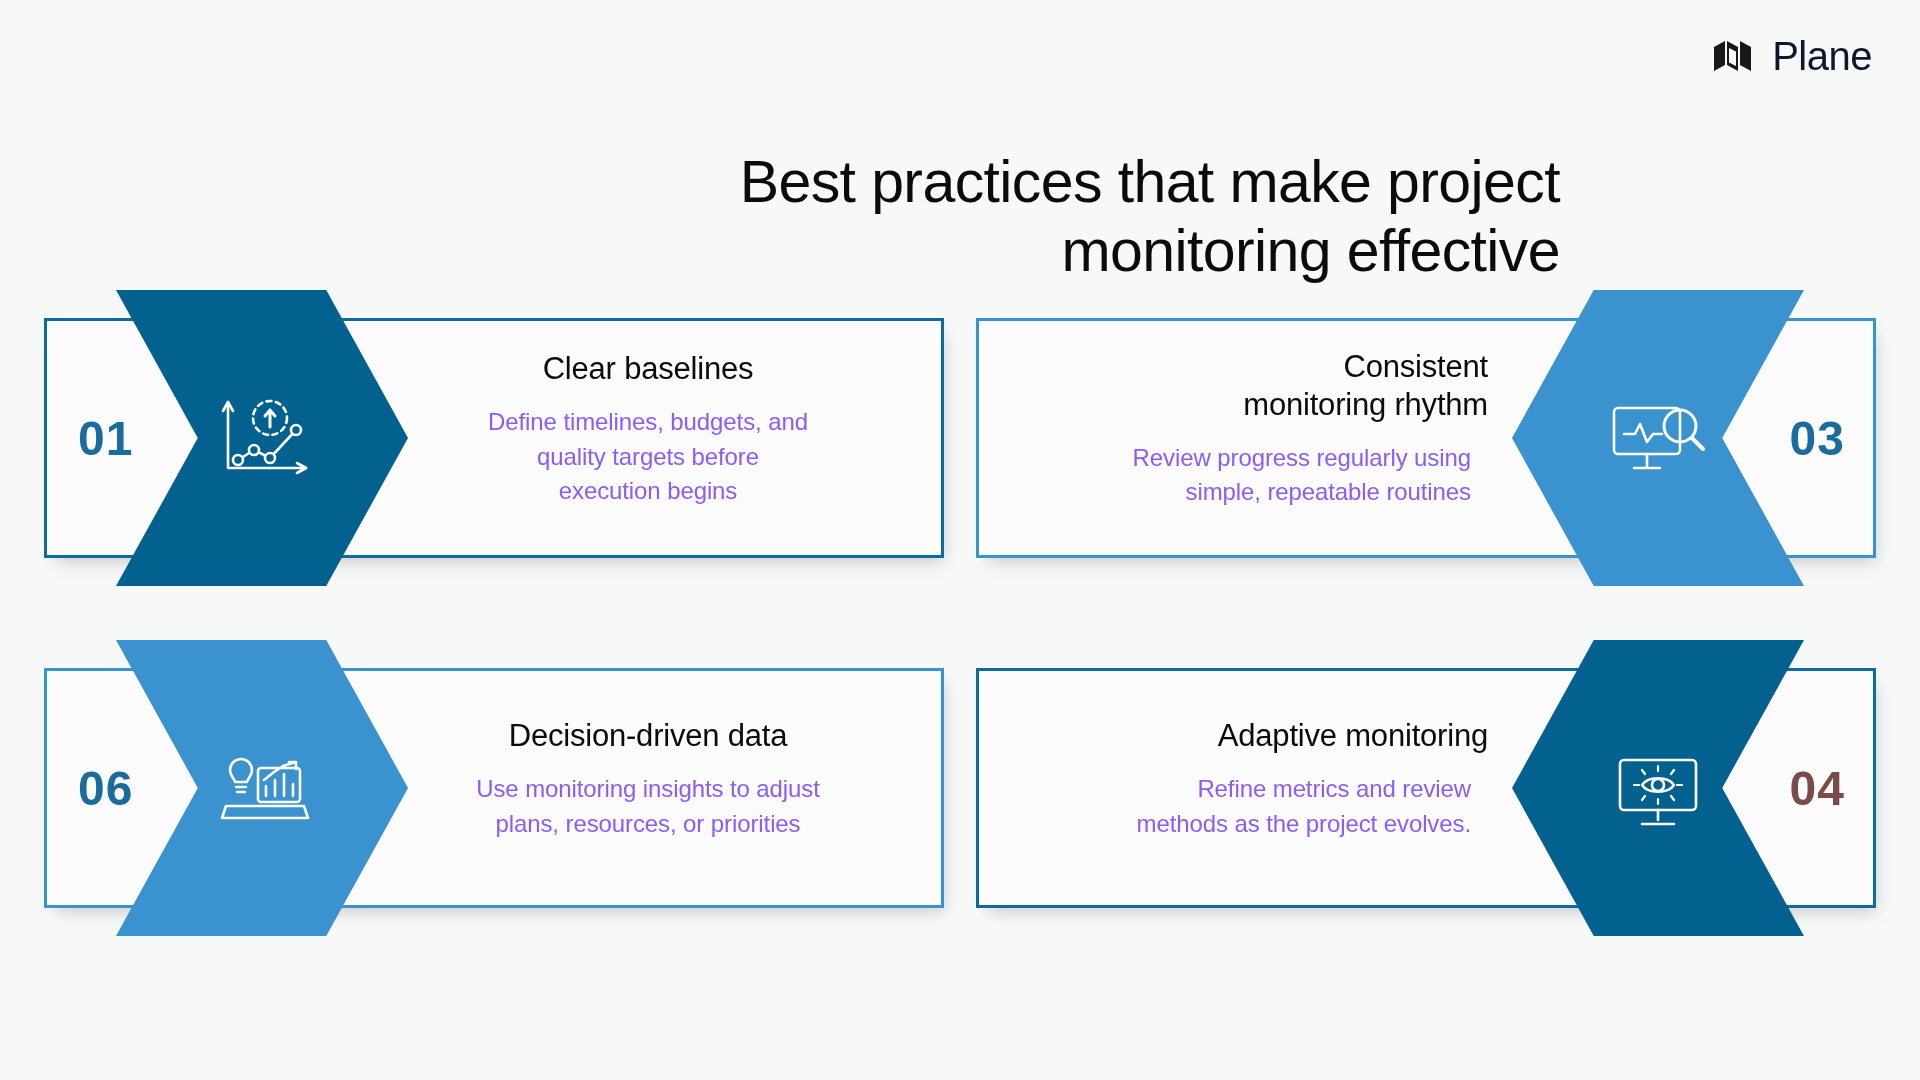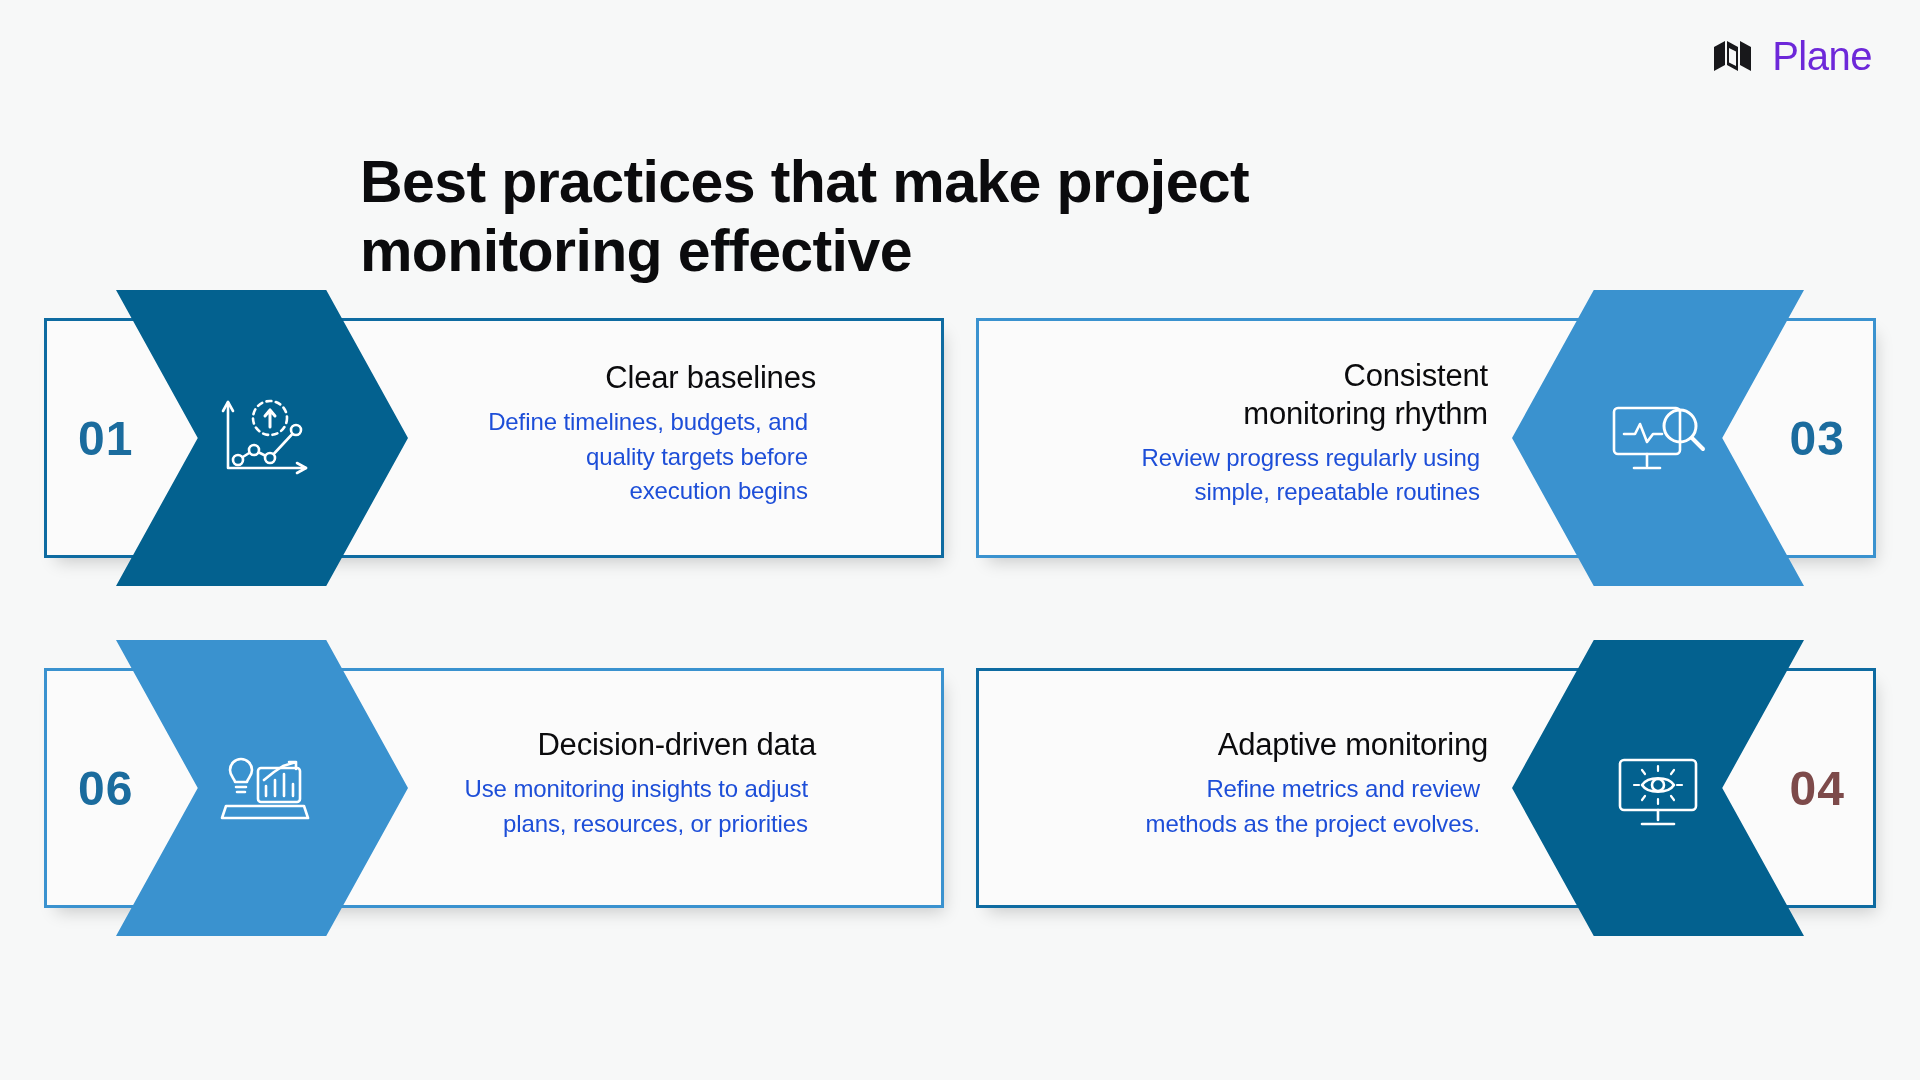--- a/index.html
+++ b/index.html
@@ -10,29 +10,29 @@
     overflow:hidden;position:relative;
   }
   
   .brand{
     position:absolute; top:36px; right:48px;
     display:flex; align-items:center; gap:14px;
   }
   .brand-mark{width:46px;height:34px;display:block;}
   .brand-name{
     font-size:40px; letter-spacing:-0.5px;
-    color:#6d28d9; font-weight:400; line-height:1;
+    color:#0f172a; font-weight:400; line-height:1;
   }
   
   .title{
     position:absolute; top:108px; left:50%;
     transform:translateX(-50%);
-    width:1200px; text-align:left;
+    width:1200px; text-align:right;
     font-size:59px; line-height:1.17;
-    color:#0b0b0d; font-weight:700;
+    color:#0b0b0d; font-weight:400;
     letter-spacing:-0.6px;
   }
   
   .grid{
     position:absolute; top:318px; left:44px;
     width:1832px;
     display:grid;
     grid-template-columns:900px 900px;
     grid-template-rows:240px 240px;
     column-gap:32px; row-gap:110px;
@@ -71,29 +71,29 @@
     letter-spacing:1px; z-index:1;
   }
   .card.left .num{left:34px;}
   .card.right .num{right:31px;}
   .num.muted{color:#7d4a4a;}
   
   .body{
     position:absolute; top:50%; transform:translateY(-50%);
     z-index:3; width:400px;
   }
-  .card.left .body{left:372px; text-align:right;}
+  .card.left .body{left:404px; text-align:center;}
   .card.right .body{right:388px; text-align:right;}
   .c-title{
     font-size:31px; color:#0b0b0d; font-weight:400;
     line-height:1.22; margin:0 0 8px 0; letter-spacing:-0.2px;
   }
   .c-desc{
-    font-size:24px; color:#1d4ed8; font-weight:400;
-    line-height:1.45; margin:8px; letter-spacing:-0.1px;
+    font-size:24px; color:#8b5cf6; font-weight:400;
+    line-height:1.45; margin:17px; letter-spacing:-0.1px;
   }
 </style>
 </head>
 <body>
 
 <div class="brand">
   <svg class="brand-mark" viewBox="0 0 46 34">
     <path d="M2 8 L13 2 L13 26 L2 32 Z" fill="#18181b"></path>
     <path d="M15 2 L26 8 L26 32 L15 26 Z" fill="#18181b"></path>
     <path d="M28 2 L39 8 L39 32 L28 26 Z" fill="#18181b"></path>

